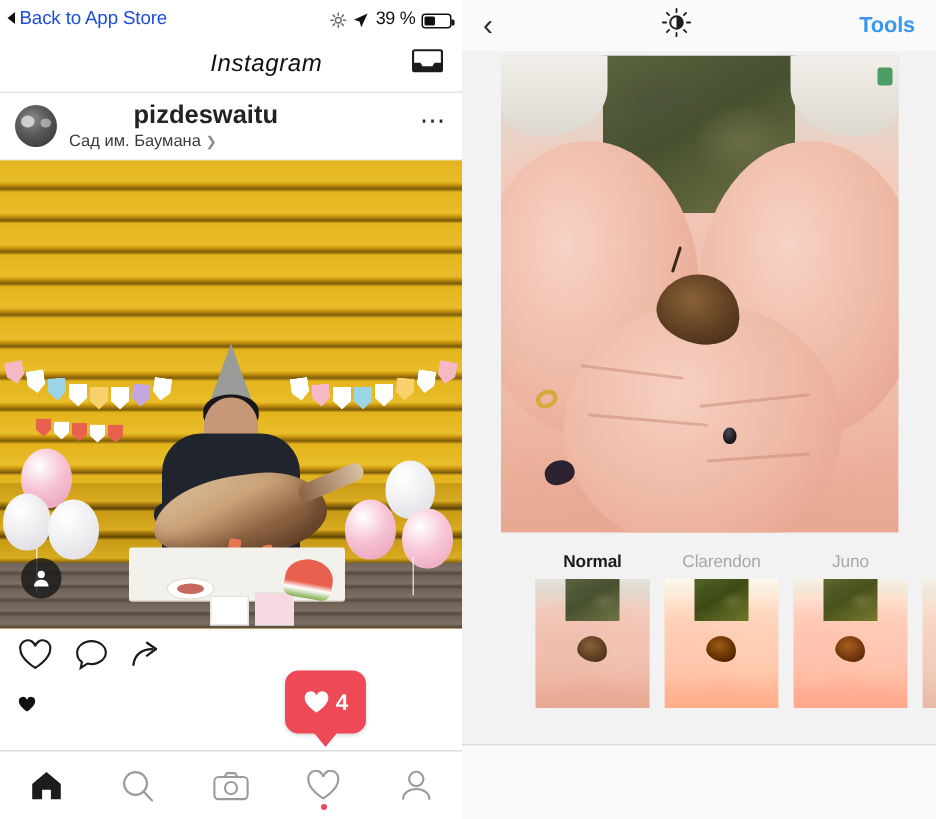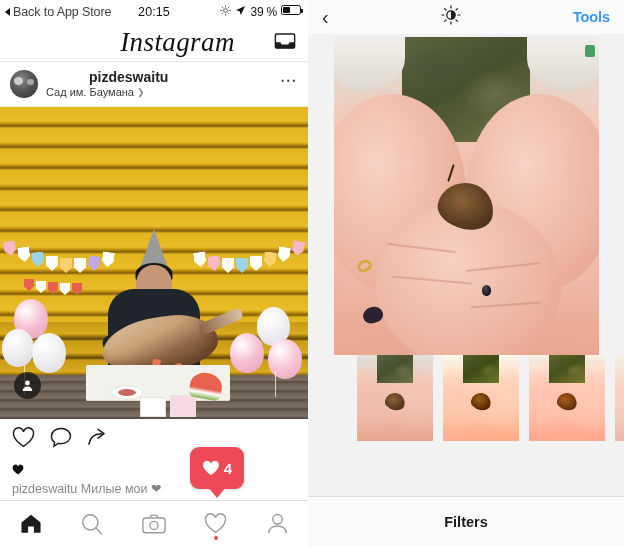--- a/index.html
+++ b/index.html
@@ -6,51 +6,51 @@
   html,body { width:624px; height:546px; overflow:hidden; background:#ffffff;
     font-family:"Liberation Sans", sans-serif; -webkit-font-smoothing:antialiased; }
 
   .screens { position:relative; width:624px; height:546px; display:flex; }
 
   
   .left { position:relative; width:308px; height:546px; background:#fff; overflow:hidden; }
 
   .statusbar { height:24px; display:flex; align-items:center; padding:0 7px 0 5px;
     font-size:12.5px; color:#111; position:relative; }
-  .sb-back { display:flex; align-items:center; gap:3px; font-size:12.5px; color:#404040;
+  .sb-back { display:flex; align-items:center; gap:3px; font-size:12.5px; color:#1d4ed8;
     letter-spacing:-0.1px; }
   .sb-tri { width:0;height:0;border-top:4.5px solid transparent;border-bottom:4.5px solid transparent;
     border-right:5.5px solid #111; display:inline-block; }
   .sb-time { position:absolute; left:0; right:0; text-align:center; font-size:12.5px;
     font-weight:500; color:#111; letter-spacing:0.1px; }
-  .sb-right { margin-left:auto; display:flex; align-items:flex-start; gap:4px; position:relative; z-index:2; }
+  .sb-right { margin-left:auto; display:flex; align-items:flex-end; gap:4px; position:relative; z-index:2; }
   .sb-pct { font-size:12px; color:#111; letter-spacing:-0.2px; }
   .batt { width:20px; height:10px; border:1.1px solid #111; border-radius:2.5px;
     position:relative; display:inline-block; }
   .batt::after { content:""; position:absolute; right:-3px; top:3px; width:1.6px; height:4px;
     background:#111; border-radius:0 1px 1px 0; }
   .batt i { position:absolute; left:1px; top:1px; bottom:1px; width:39%; background:#111; border-radius:1px; display:block; }
 
   .ig-nav { height:38px; display:flex; align-items:center; justify-content:center;
     position:relative; border-bottom:0.6px solid #e4e4e4; }
-  .ig-logo { font-family:Liberation Serif, serif; font-size:27px; font-style:italic;
+  .ig-logo { font-family:Liberation Sans, sans-serif; font-size:16px; font-style:italic;
     font-weight:400; color:#111; letter-spacing:0.4px;margin-left:47px; }
   .ig-inbox { position:absolute; right:12px; top:50%; transform:translateY(-50%); }
 
   .post-head { height:45px; display:flex; align-items:center; padding:0 10px; gap:8px;
     border-bottom:0.6px solid #efefef; }
   .avatar { width:28px; height:28px; border-radius:50%; flex:0 0 28px; overflow:hidden;
     background:radial-gradient(circle at 40% 35%, #8d8d8d 0%, #5a5a5a 40%, #2e2e2e 100%);
     position:relative; }
   .avatar::before { content:""; position:absolute; left:4px; top:7px; width:9px; height:8px;
     border-radius:50%; background:rgba(235,235,235,.75); }
   .avatar::after { content:""; position:absolute; right:4px; top:9px; width:7px; height:6px;
     border-radius:50%; background:rgba(215,215,215,.6); }
   .ph-text { display:flex; flex-direction:column; justify-content:center; gap:1px; }
-  .ph-user { font-size:14px; font-weight:700; color:#232323; line-height:1.15;padding-left:43px; }
+  .ph-user { font-size:17px; font-weight:700; color:#232323; line-height:1.15;padding-left:43px; }
   .ph-loc { font-size:11px; color:#3a3a3a; line-height:1.2; display:flex; align-items:center; gap:3px; }
   .ph-chev { font-size:9px; color:#8a8a8a; }
   .ph-more { margin-left:auto; font-size:17px; color:#2a2a2a; letter-spacing:1.2px;
     line-height:0.4; padding-bottom:6px; }
 
   
   .photo1 { position:relative; width:308px; height:312px; overflow:hidden;
     background:#d8a515; }
   .slats { position:absolute; inset:0;
     background:repeating-linear-gradient(180deg,
@@ -201,21 +201,20 @@
 
 <div class="screens">
 
   <div class="left">
 
     <div class="statusbar">
       <span class="sb-back">
         <span class="sb-tri"></span>
         <span>Back to App Store</span>
       </span>
-      <span class="sb-time">20:15</span>
       <span class="sb-right">
         <svg width="11" height="11" viewBox="0 0 11 11">
           <circle cx="5.5" cy="5.5" r="1.9" fill="none" stroke="#6f6f6f" stroke-width="1"></circle>
           <g stroke="#6f6f6f" stroke-width="1" stroke-linecap="round">
             <line x1="5.5" y1="0.6" x2="5.5" y2="2.1"></line>
               <line x1="5.5" y1="8.9" x2="5.5" y2="10.4"></line>
             <line x1="0.6" y1="5.5" x2="2.1" y2="5.5"></line>
               <line x1="8.9" y1="5.5" x2="10.4" y2="5.5"></line>
             <line x1="2.1" y1="2.1" x2="3.1" y2="3.1"></line>
               <line x1="7.9" y1="7.9" x2="8.9" y2="8.9"></line>
@@ -349,21 +348,20 @@
           <path d="M11.5 2.6 17.8 7l-6.3 4.6" fill="none" stroke="#1c1c1c" stroke-width="1.6" stroke-linecap="round" stroke-linejoin="round"></path>
         </svg>
       </span>
     </div>
 
     <div class="likes">
       <svg width="12" height="11" viewBox="0 0 14 13">
         <path d="M7 12.2S.6 8.2.6 4.3A3.3 3.3 0 0 1 7 2.9 3.3 3.3 0 0 1 13.4 4.3c0 3.9-6.4 7.9-6.4 7.9z" fill="#111"></path>
       </svg>
     </div>
-    <div class="caption2">pizdeswaitu Милые мои ❤</div>
 
     <div class="likebadge">
       <svg width="18" height="16" viewBox="0 0 14 13">
         <path d="M7 12.2S.6 8.2.6 4.3A3.3 3.3 0 0 1 7 2.9 3.3 3.3 0 0 1 13.4 4.3c0 3.9-6.4 7.9-6.4 7.9z" fill="#fff"></path>
       </svg>
       <span class="lb-num">4</span>
     </div>
 
     <div class="tabbar">
       <span class="tab">
@@ -436,20 +434,26 @@
       <div class="fingerline" style="left:22%;top:76%;width:30%;transform:rotate(5deg);"></div>
       <div class="fingerline" style="left:50%;top:72%;width:28%;transform:rotate(-6deg);"></div>
       <div class="fingerline" style="left:52%;top:84%;width:26%;transform:rotate(-4deg);"></div>
       <div class="leaf-stem"></div>
       <div class="leaf"></div>
       <div class="ring"></div>
       <div class="nail"></div>
       <div class="bug"></div>
     </div>
 
+    <div class="filtrow">
+      <span class="fname sel">Normal</span>
+      <span class="fname">Clarendon</span>
+      <span class="fname">Juno</span>
+      <span class="fname">Crema</span>
+    </div>
 
     <div class="thumbrow">
       <span class="thumb">
         <span class="thumbimg t-norm">
           <span class="hands" style="position:absolute;inset:0;"></span>
           <span class="camo" style="position:absolute;left:26%;right:26%;top:0;height:33%;"></span>
           <span class="leaf" style="width:20px;height:17px;left:50%;top:44%;"></span>
         </span>
       </span>
       <span class="thumb">
@@ -468,17 +472,16 @@
       </span>
       <span class="thumb">
         <span class="thumbimg t-crema">
           <span class="hands" style="position:absolute;inset:0;"></span>
 
         </span>
       </span>
     </div>
 
     <div class="ed-tabs">
-      <span class="ed-tab active">Filters</span>
     </div>
   </div>
 
 </div>
 
 </body></html>

